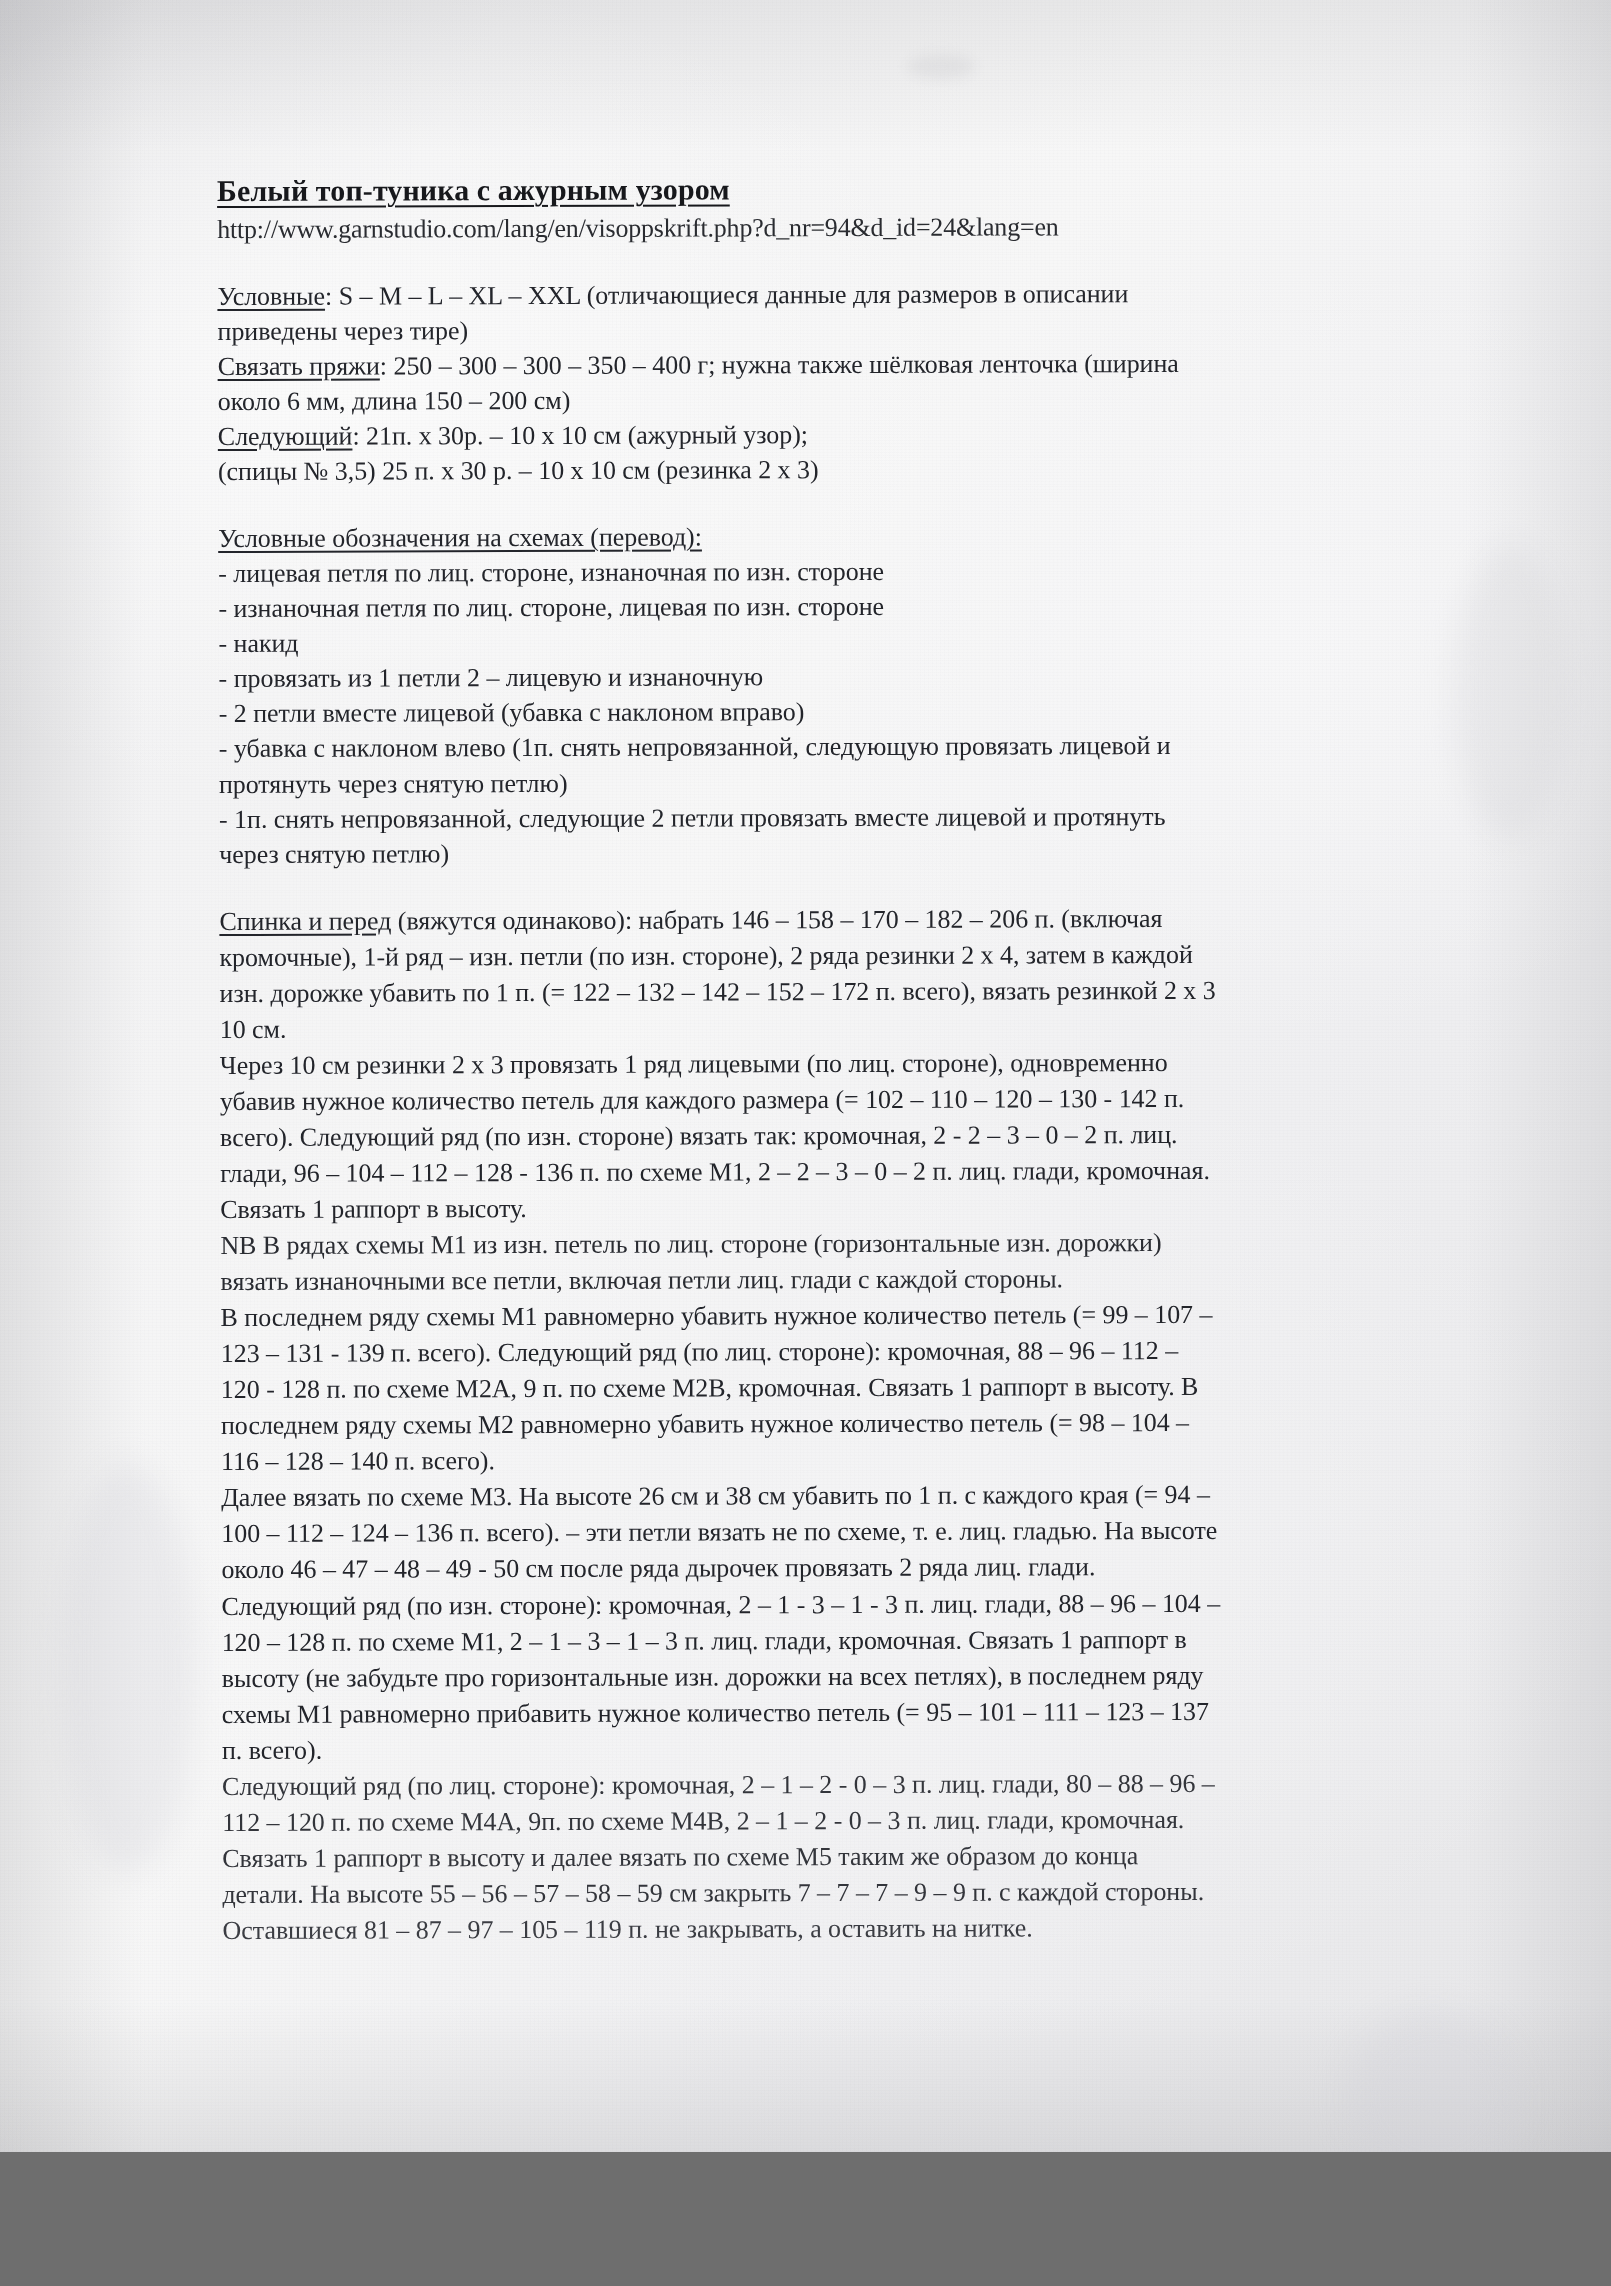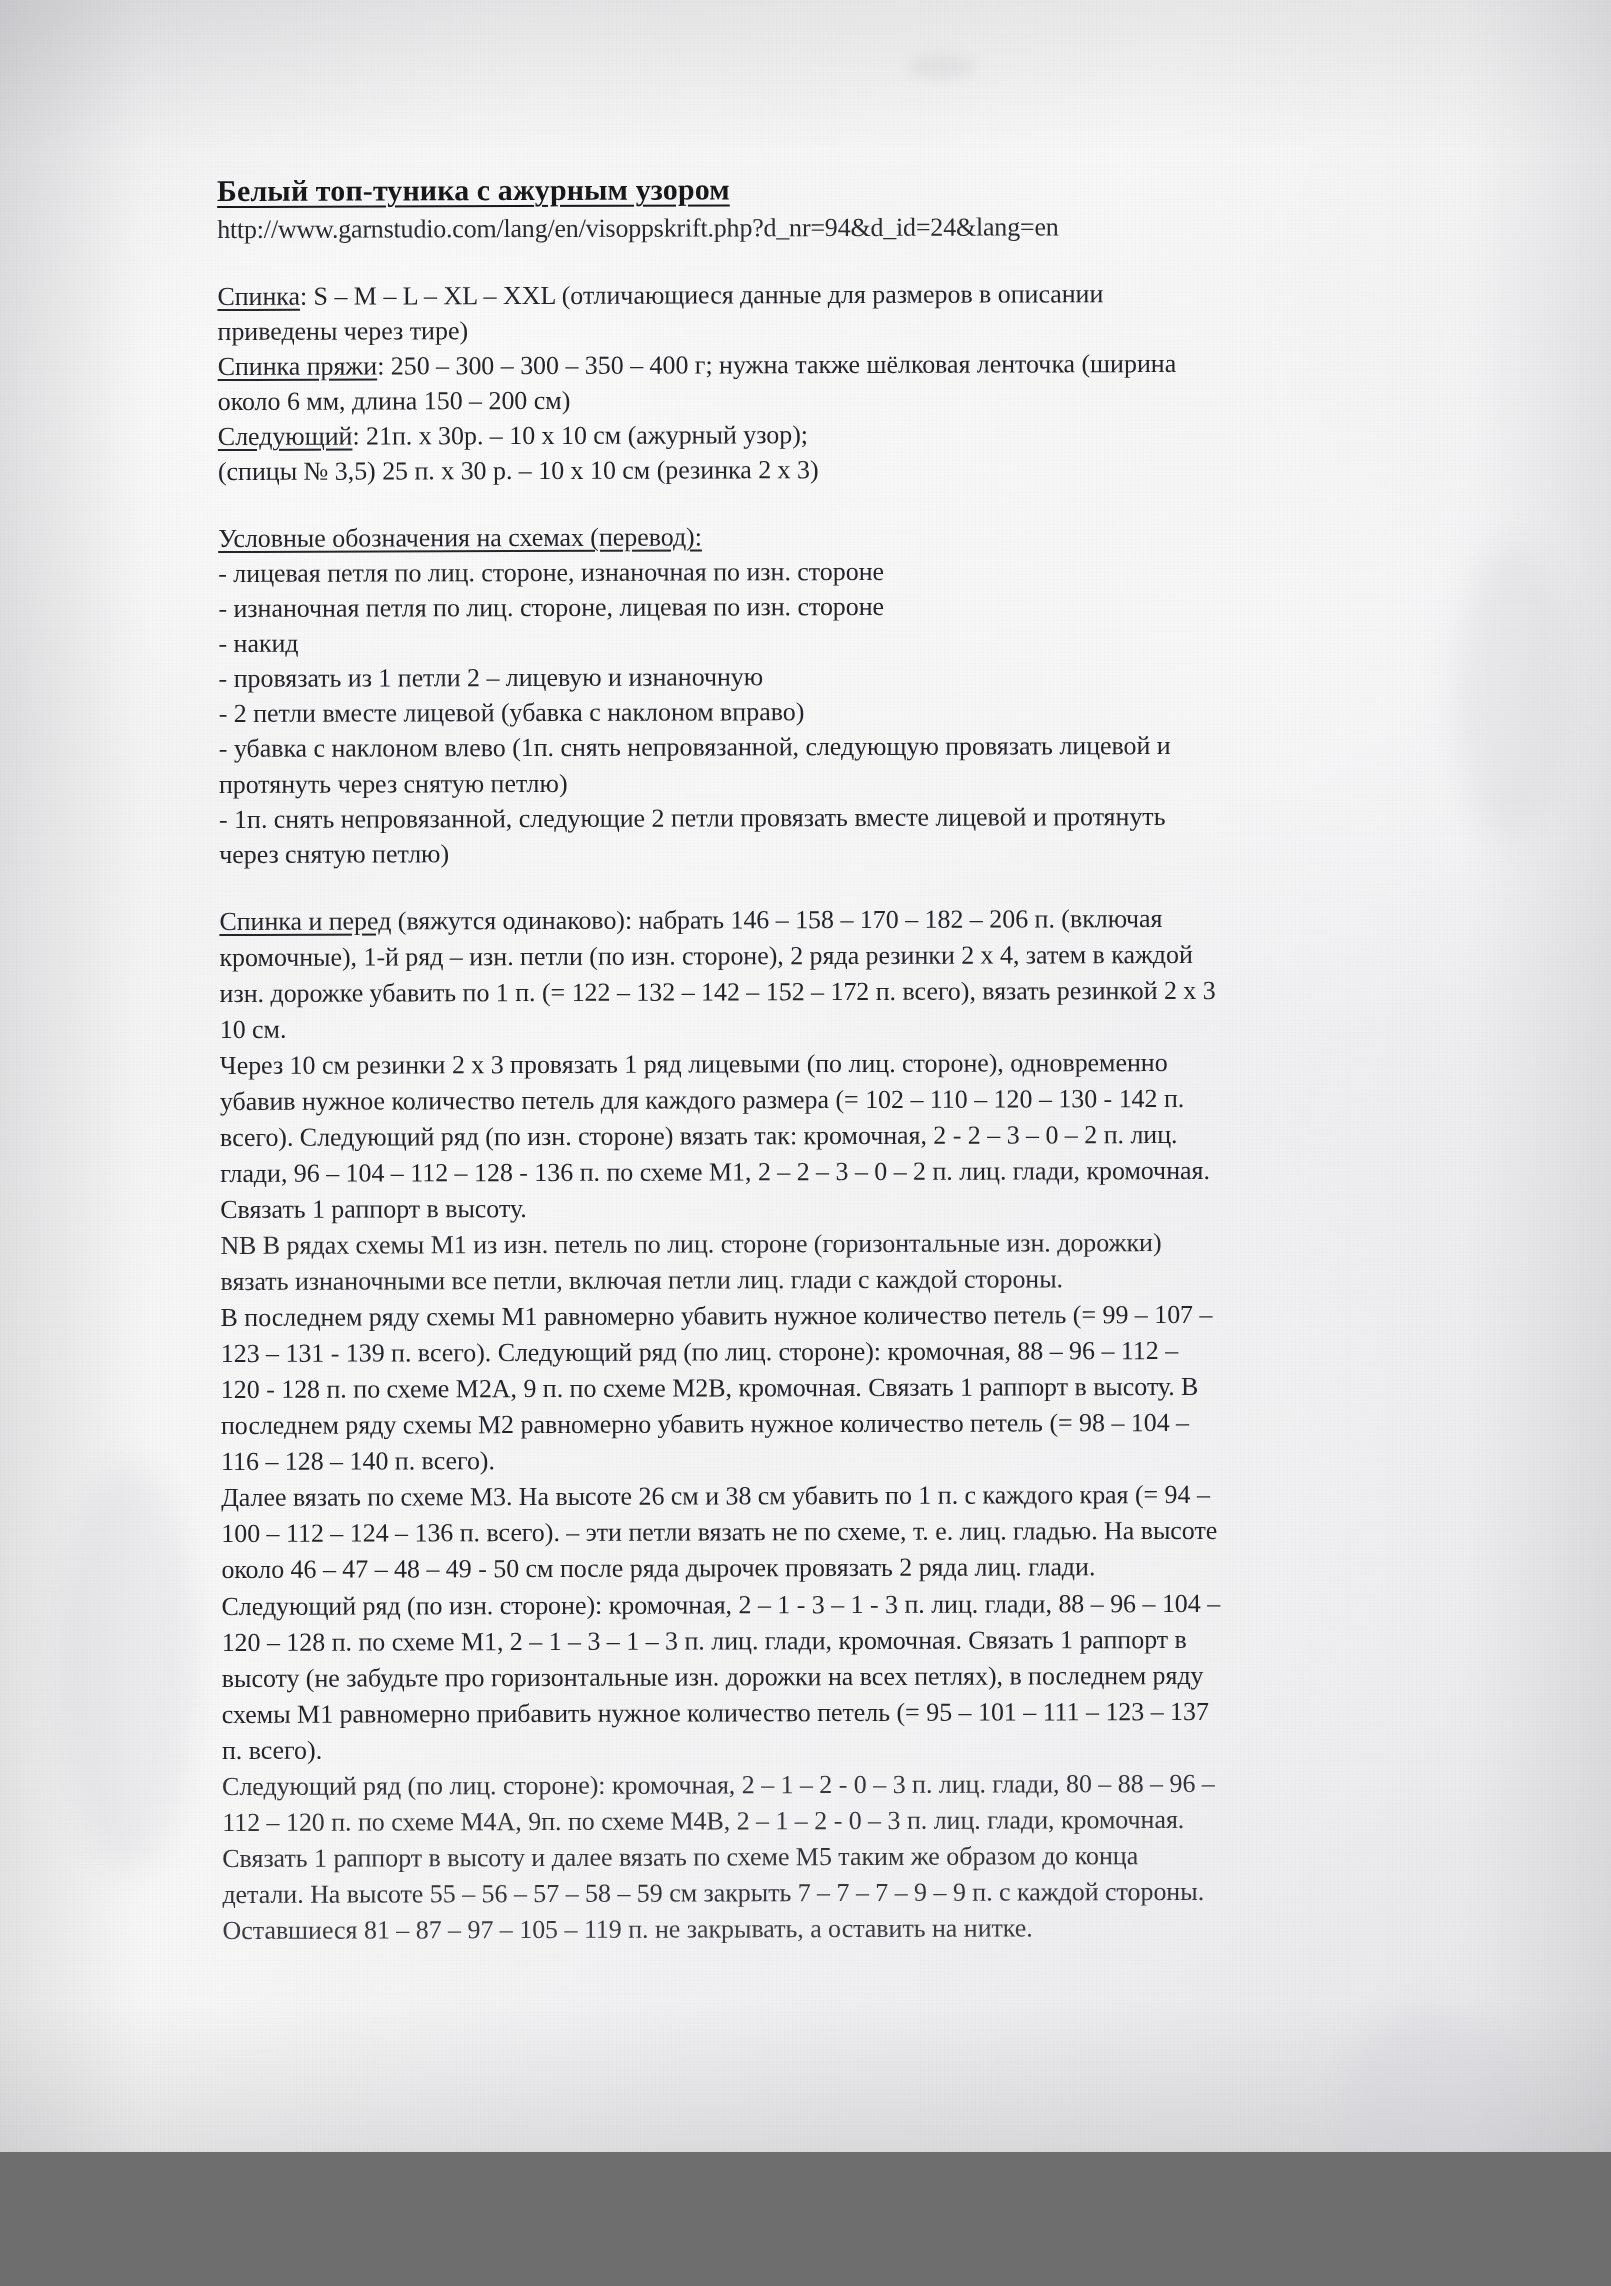--- a/index.html
+++ b/index.html
@@ -114,23 +114,23 @@
   <div class="blotch" style="left:1453px; top:546px; width:117px; height:293px; background:rgba(212,212,216,.30); filter:blur(13.7px);"></div>
   <div class="blotch" style="left:59px; top:1463px; width:137px; height:410px; background:rgba(208,208,214,.30); filter:blur(15.6px);"></div>
   <div class="blotch" style="left:1346px; top:2009px; width:176px; height:176px; background:rgba(210,210,215,.28); filter:blur(15.6px);"></div>
 
   <div class="content">
 
     <h1 class="doc-title">Белый топ-туника с ажурным узором</h1>
     <p class="doc-url">http://www.garnstudio.com/lang/en/visoppskrift.php?d_nr=94&amp;d_id=24&amp;lang=en</p>
 
     <div class="block">
-      <p class="para"><span class="u">Спинка</span><span>: S – M – L – XL – XXL (отличающиеся данные для размеров в описании</span></p>
+      <p class="para"><span class="u">Условные</span><span>: S – M – L – XL – XXL (отличающиеся данные для размеров в описании</span></p>
       <p class="para">приведены через тире)</p>
-      <p class="para"><span class="u">Спинка пряжи</span><span>: 250 – 300 – 300 – 350 – 400 г; нужна также шёлковая ленточка (ширина</span></p>
+      <p class="para"><span class="u">Связать пряжи</span><span>: 250 – 300 – 300 – 350 – 400 г; нужна также шёлковая ленточка (ширина</span></p>
       <p class="para">около 6 мм, длина 150 – 200 см)</p>
       <p class="para"><span class="u">Следующий</span><span>:          21п. х 30р. – 10 х 10 см (ажурный узор);</span></p>
       <p class="para"> (спицы № 3,5)  25 п. х 30 р. – 10 х 10 см (резинка 2 х 3)</p>
     </div>
 
     <div class="block">
       <p class="para u">Условные обозначения на схемах (перевод):</p>
       <p class="para legend-item">- лицевая петля по лиц. стороне, изнаночная по изн. стороне</p>
       <p class="para legend-item">- изнаночная петля по лиц. стороне, лицевая по изн. стороне</p>
       <p class="para legend-item">- накид</p>

